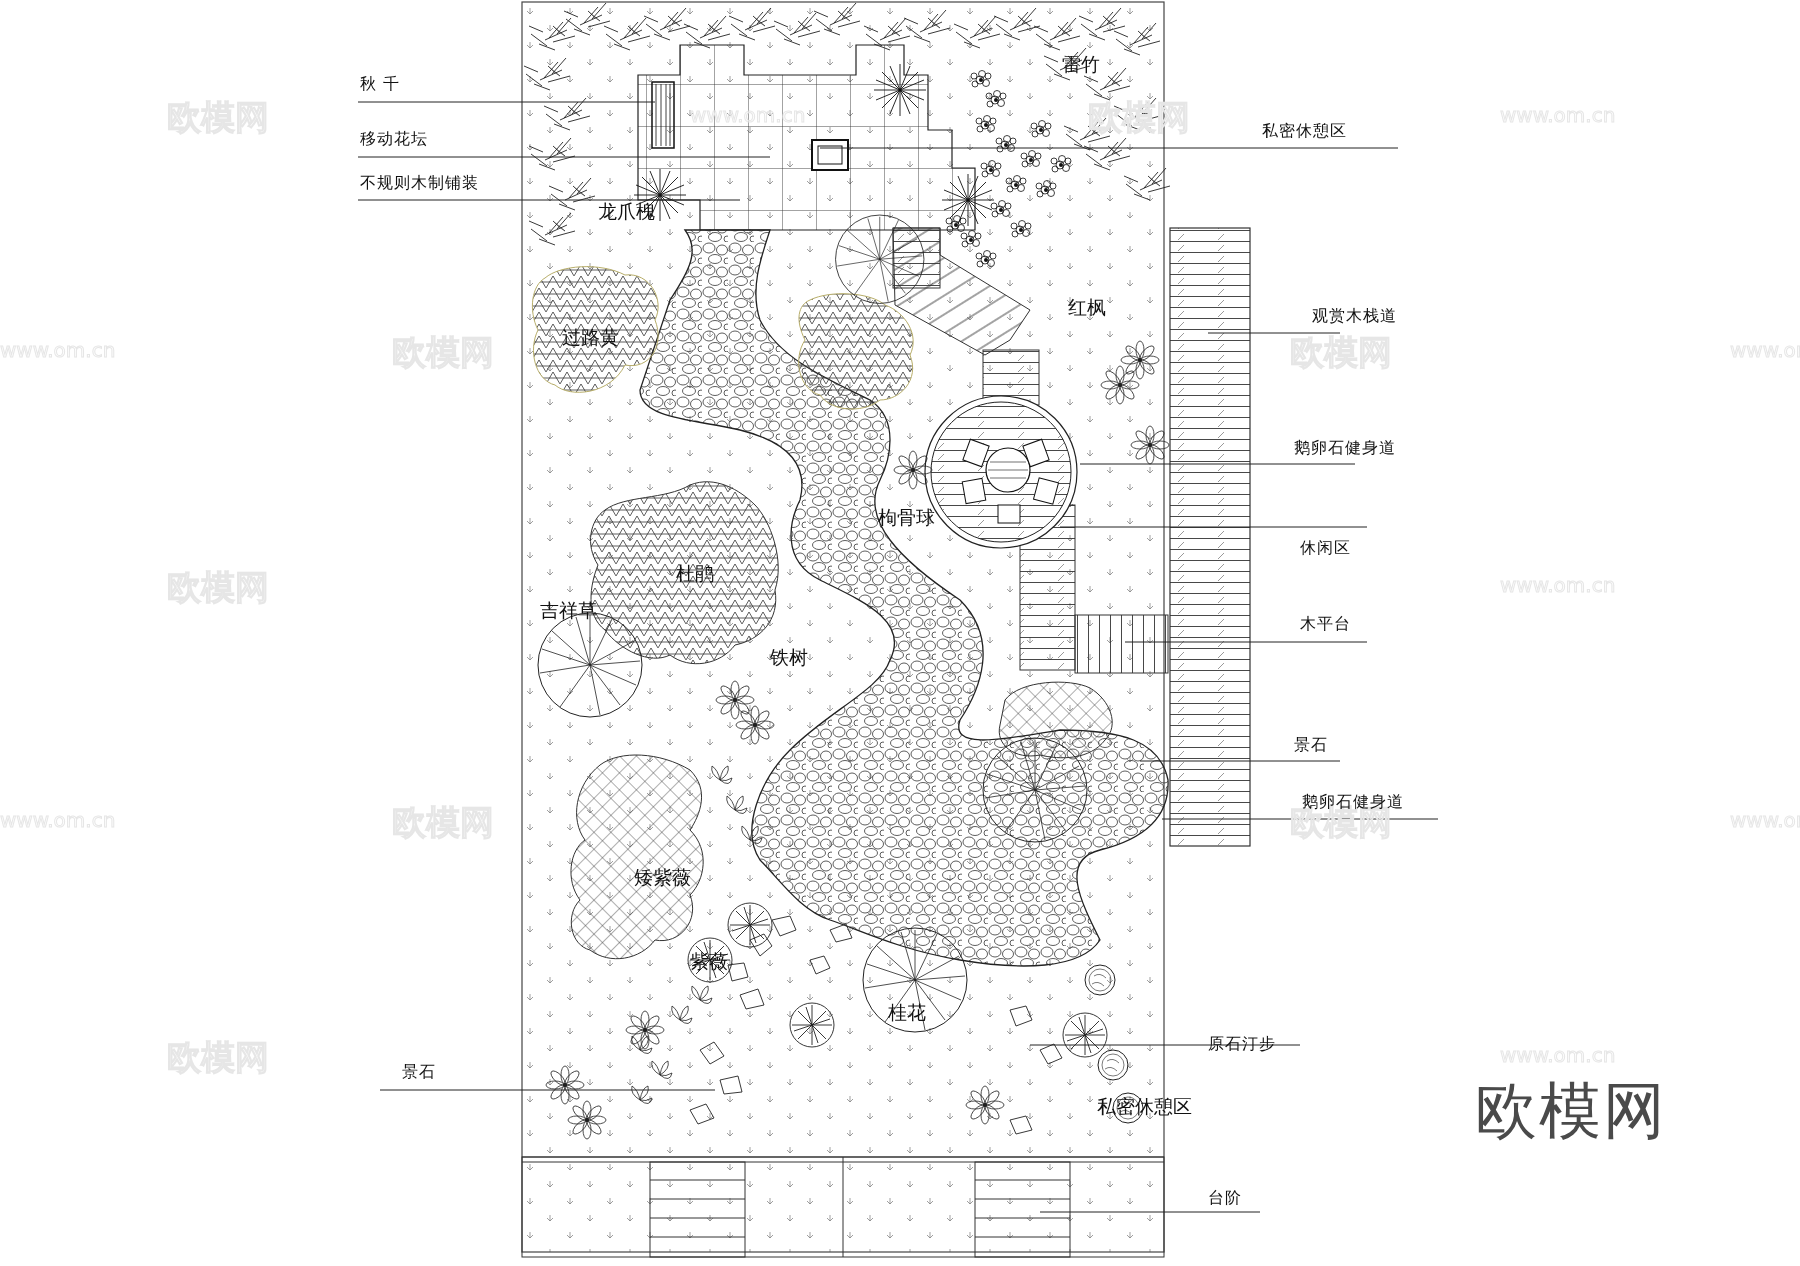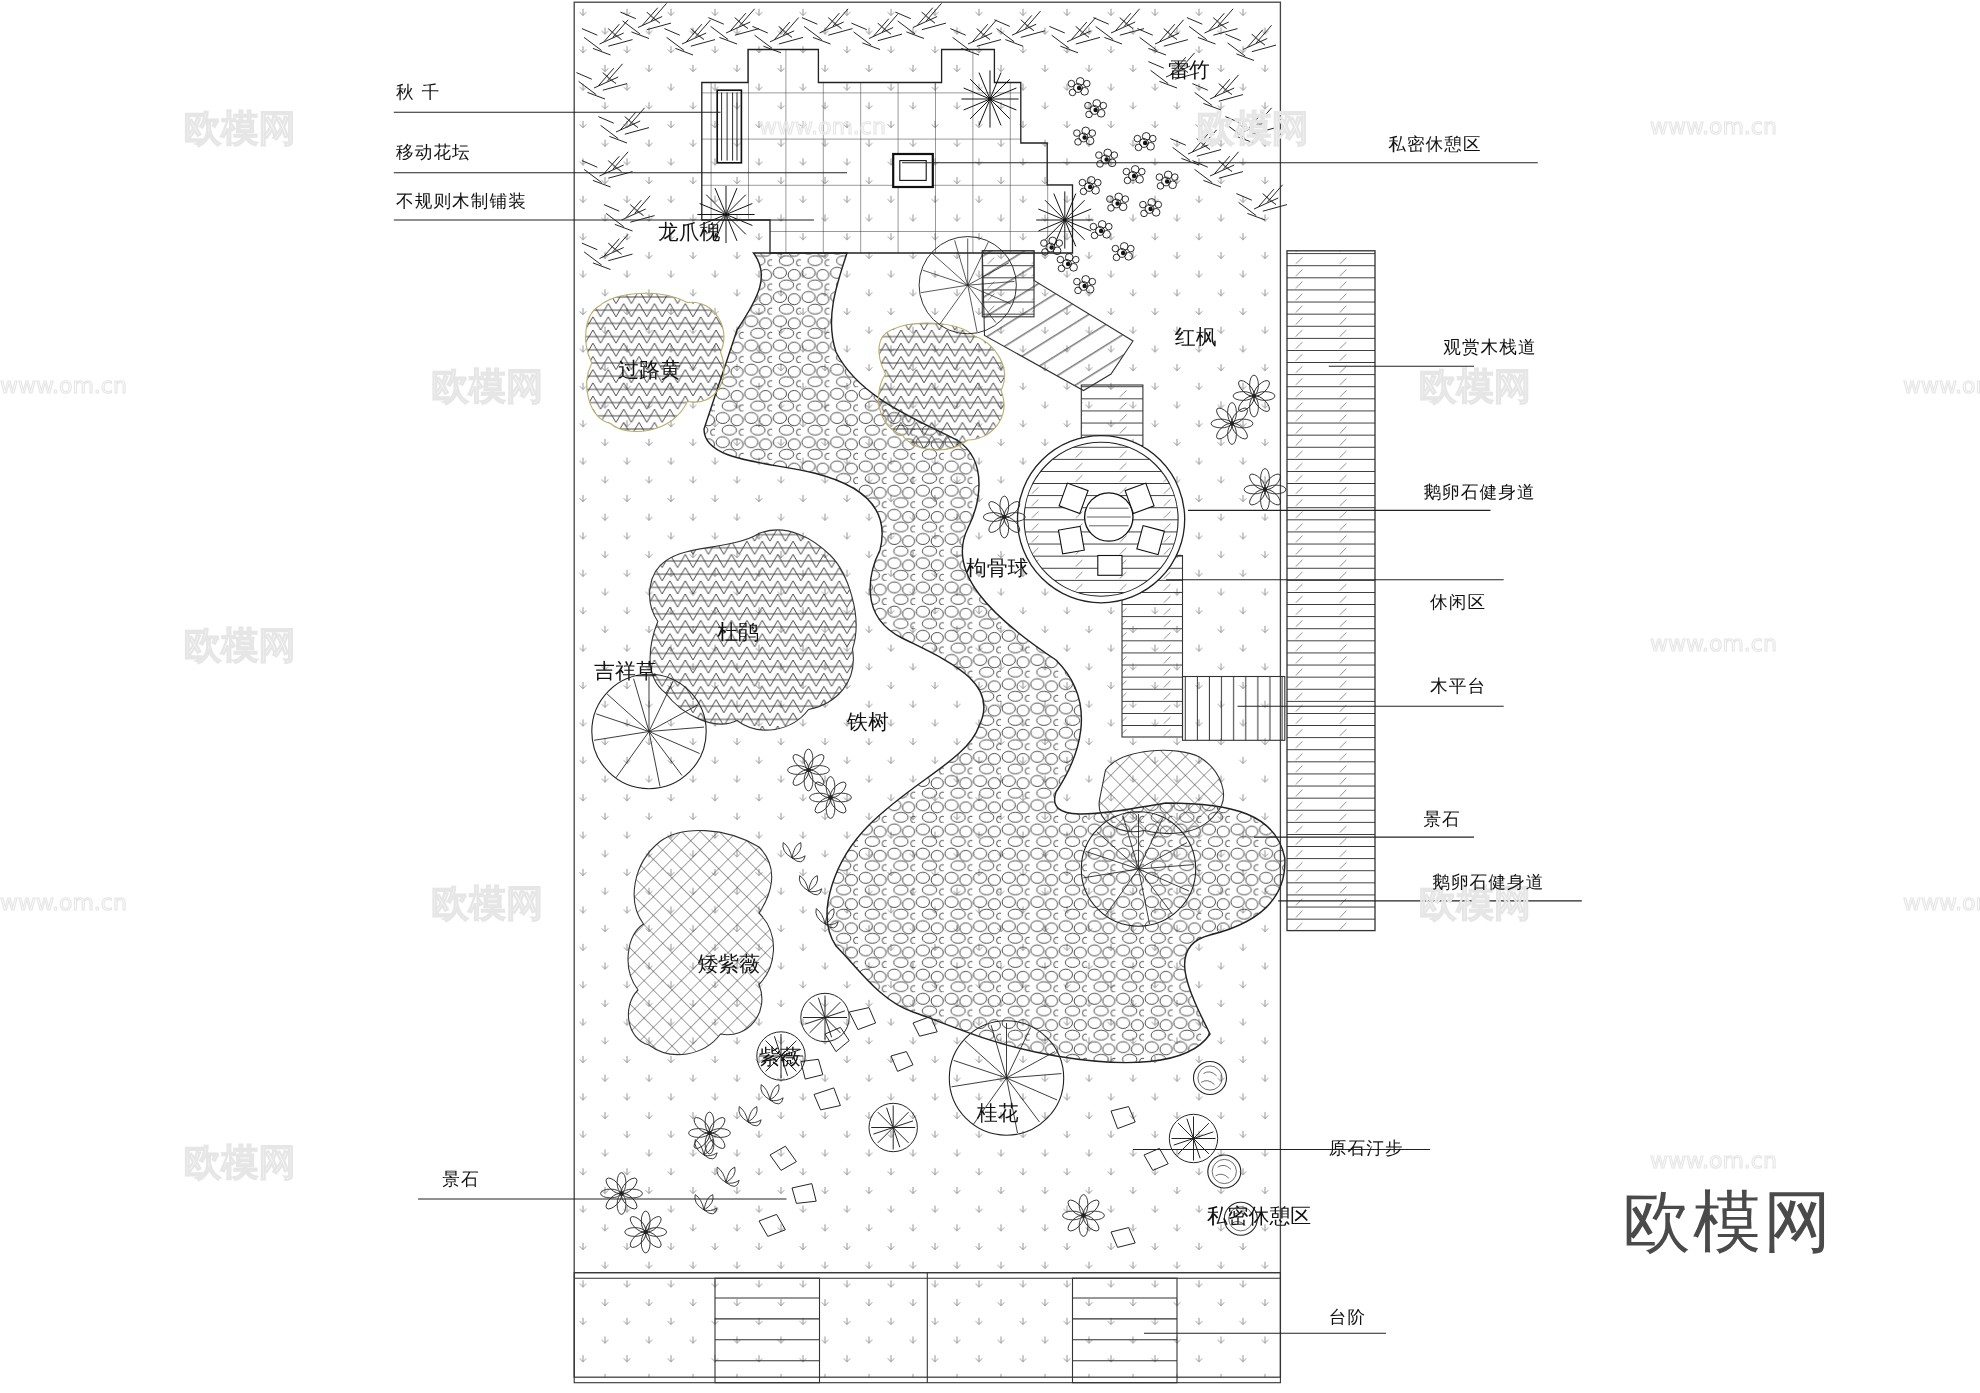--- a/index.html
+++ b/index.html
@@ -312,21 +312,21 @@
 <div class="label" style="left:1294px;top:737px;">景石</div>
 <div class="label" style="left:1302px;top:794px;">鹅卵石健身道</div>
 <div class="label" style="left:1208px;top:1036px;">原石汀步</div>
 <div class="label" style="left:1208px;top:1190px;">台阶</div>
 
 <div class="plant-label" style="left:1062px;top:55px;">雷竹</div>
 <div class="plant-label" style="left:598px;top:202px;">龙爪槐</div>
 <div class="plant-label" style="left:562px;top:328px;">过路黄</div>
 <div class="plant-label" style="left:1068px;top:298px;">红枫</div>
 <div class="plant-label" style="left:878px;top:508px;">枸骨球</div>
-<div class="plant-label" style="left:652px;top:566px;">杜鹃</div>
+<div class="plant-label" style="left:676px;top:566px;font-family:Liberation Mono, monospace;">杜鹃</div>
 <div class="plant-label" style="left:540px;top:580px;margin-top:21px;">吉祥草</div>
 <div class="plant-label" style="left:770px;top:648px;">铁树</div>
 <div class="plant-label" style="left:634px;top:868px;">矮紫薇</div>
 <div class="plant-label" style="left:690px;top:952px;">紫薇</div>
 <div class="plant-label" style="left:888px;top:1003px;">桂花</div>
 <div class="plant-label" style="left:1097px;top:1097px;">私密休憩区</div>
 
 <div class="brand">欧模网</div>
 
 </div>

